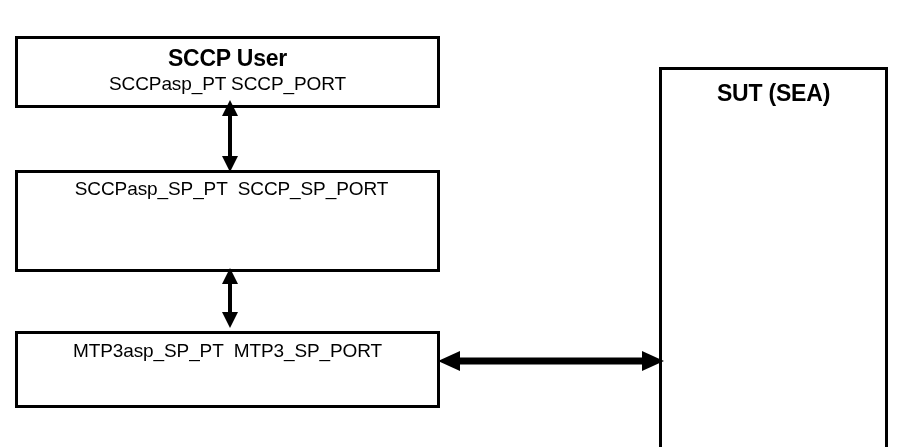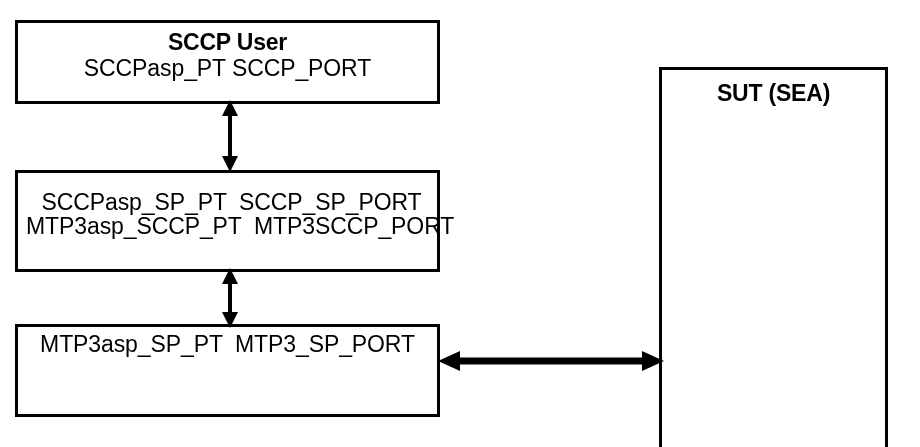--- a/index.html
+++ b/index.html
@@ -31,39 +31,39 @@
   }
   .node-title {
     font-weight: bold;
     font-size: 23px;
     line-height: 28px;
     letter-spacing: -0.2px;
     white-space: pre;
   }
   .node-sub {
     font-weight: normal;
-    font-size: 23px;
+    font-size: 19px;
     line-height: 24px;
     letter-spacing: -0.1px;
     white-space: pre;
   }
 
   
   #box-sccp-user {
-    left: 15px; top: 20px; width: 425px; height: 84px;
+    left: 15px; top: 36px; width: 425px; height: 72px;
   }
   #box-sccp-user .node-inner { padding-top: 5px; }
 
   #box-sccp {
     left: 15px; top: 170px; width: 425px; height: 102px;
   }
-  #box-sccp .node-inner { padding-top: 17px; margin-left: 8px; }
+  #box-sccp .node-inner { padding-top: 4px; margin-left: 8px; }
 
   #box-system-mtp3 {
-    left: 15px; top: 324px; width: 425px; height: 93px;
+    left: 15px; top: 331px; width: 425px; height: 77px;
   }
   #box-system-mtp3 .node-inner { padding-top: 5px; }
 
   #box-sut {
     left: 659px; top: 40px; width: 229px; height: 384px; margin-top: 27px;
   }
   #box-sut .node-inner { padding-top: 9px; }
 
   
   .connector {
@@ -93,21 +93,20 @@
   <div class="node-box" id="box-sccp-user">
     <div class="node-inner">
       <div class="node-title">SCCP User</div>
       <div class="node-sub">SCCPasp_PT SCCP_PORT</div>
     </div>
   </div>
 
   <div class="node-box" id="box-sccp">
     <div class="node-inner">
       <div class="node-sub">SCCPasp_SP_PT  SCCP_SP_PORT</div>
-      <div class="node-sub">MTP3asp_SCCP_PT  MTP3SCCP_PORT</div>
     </div>
   </div>
 
   <div class="node-box" id="box-system-mtp3">
     <div class="node-inner">
       <div class="node-sub">MTP3asp_SP_PT  MTP3_SP_PORT</div>
     </div>
   </div>
 
   <div class="node-box" id="box-sut">

